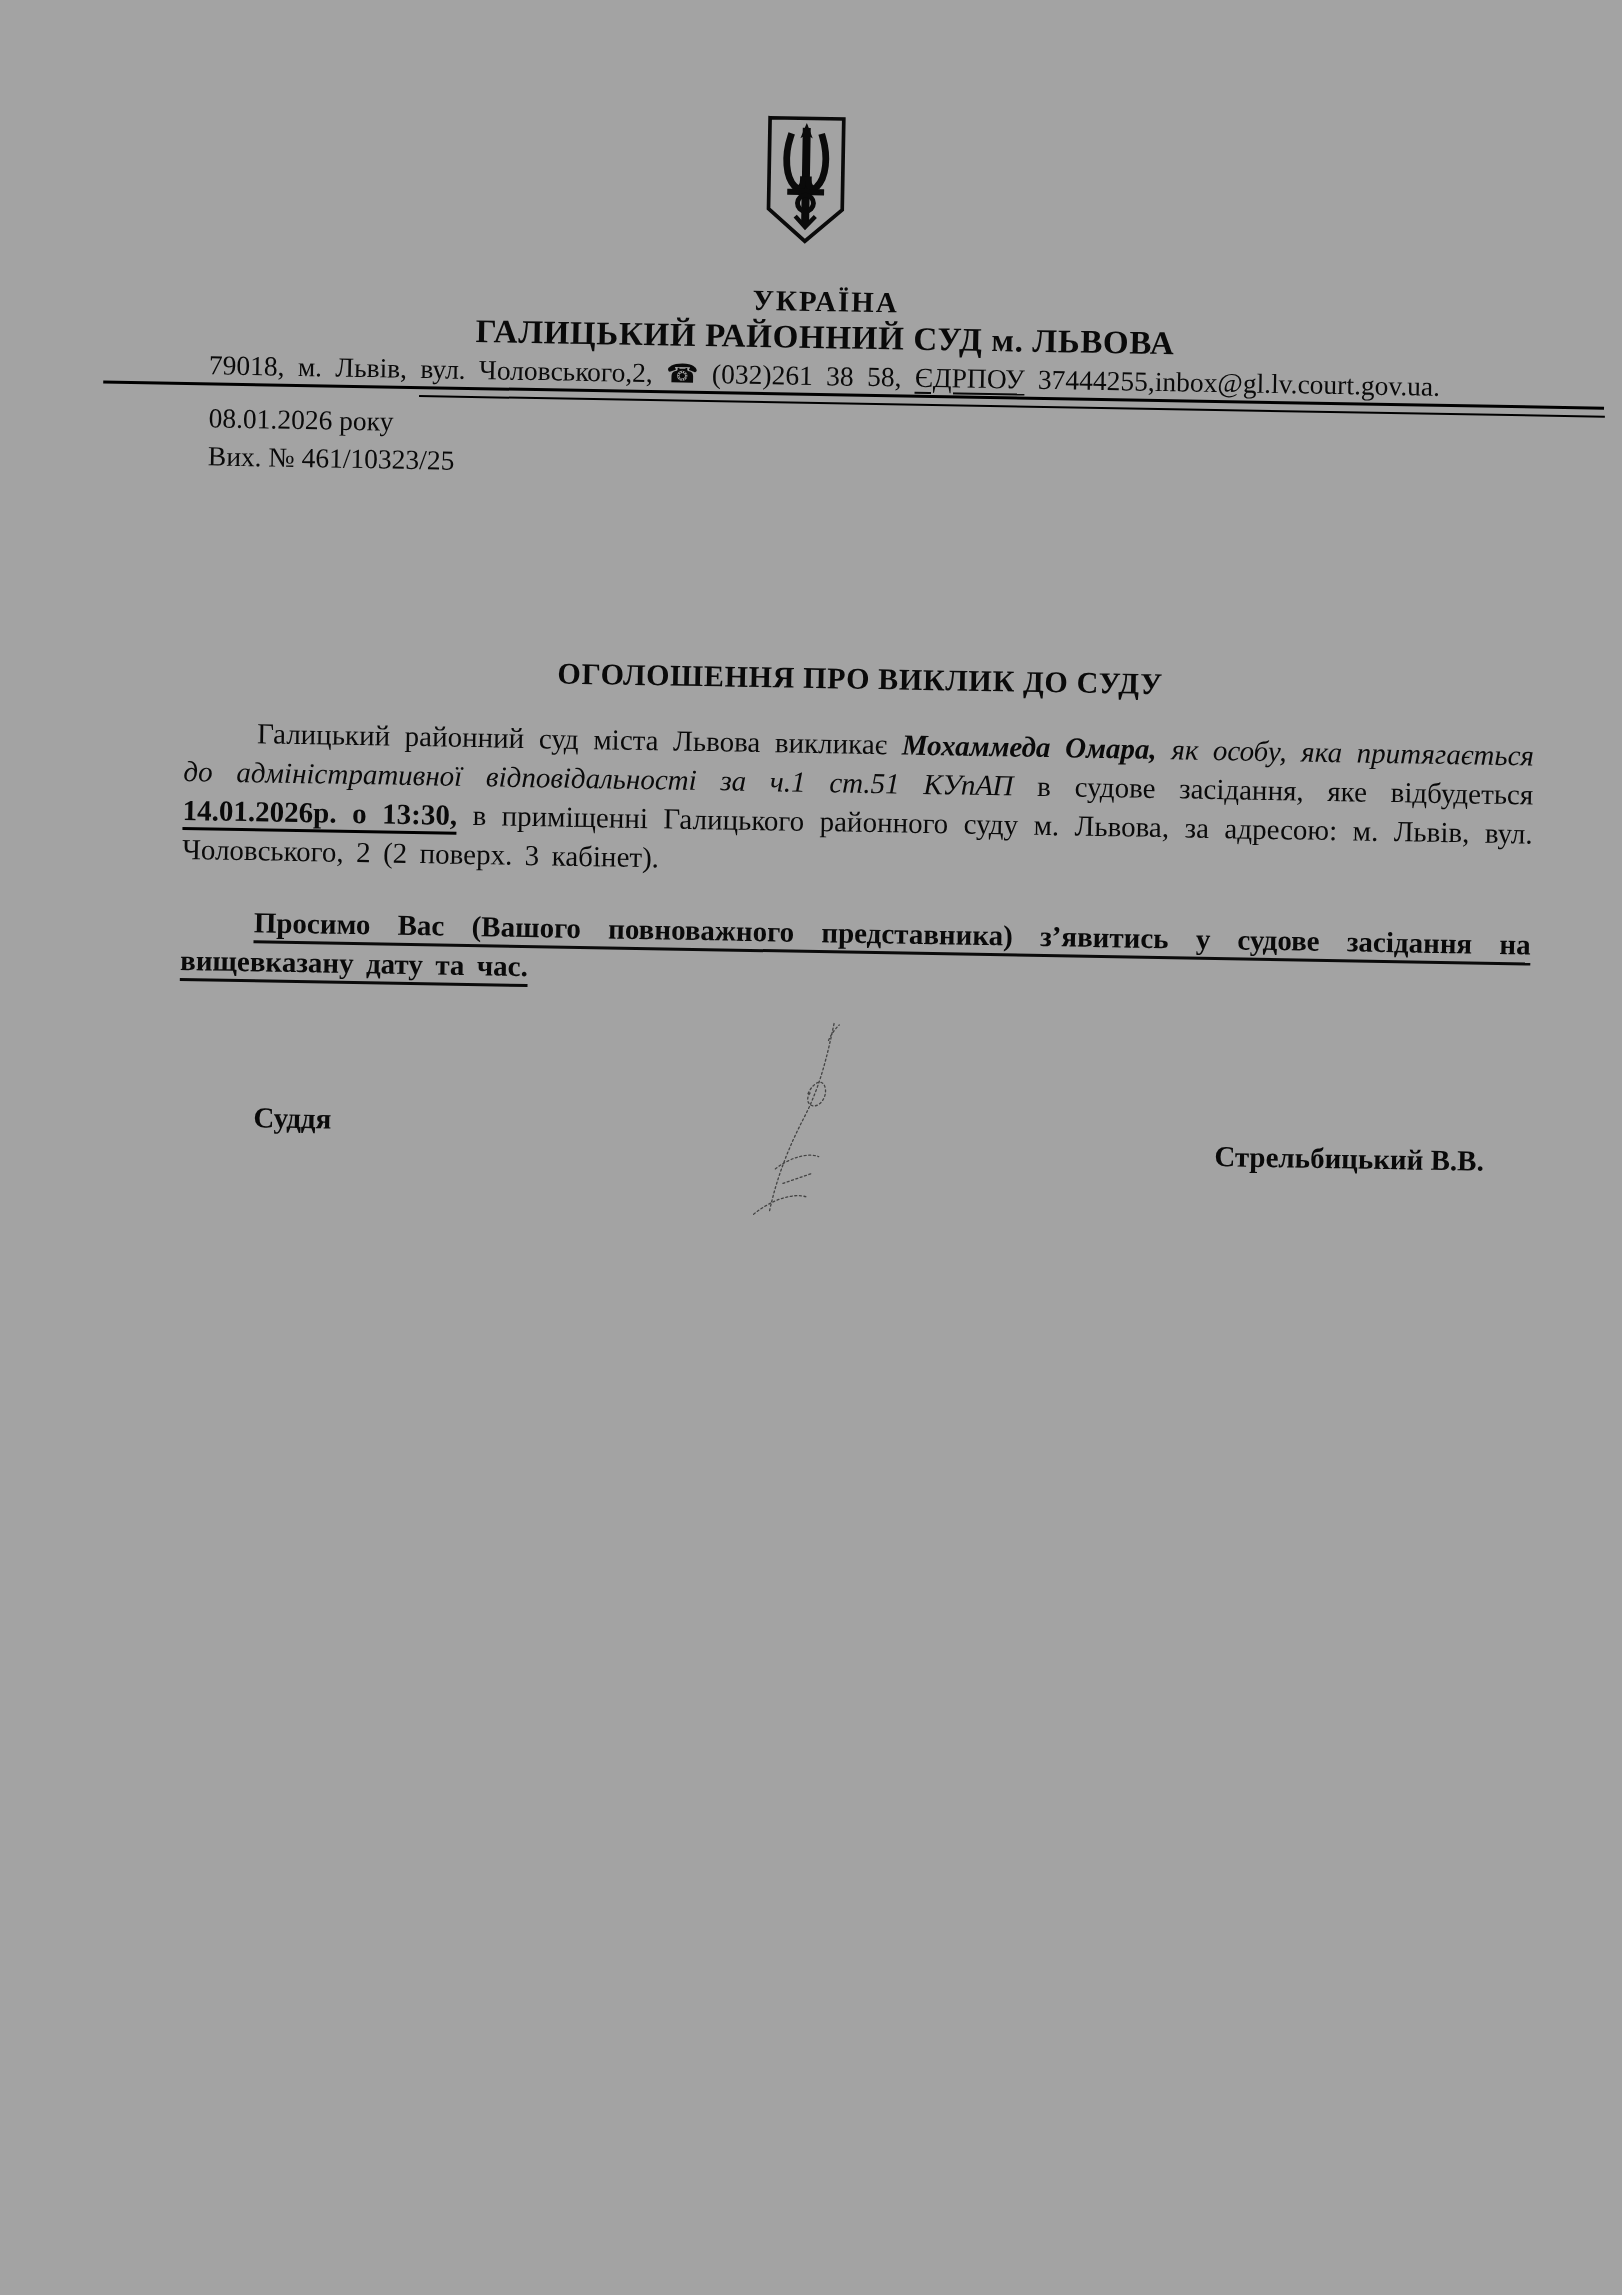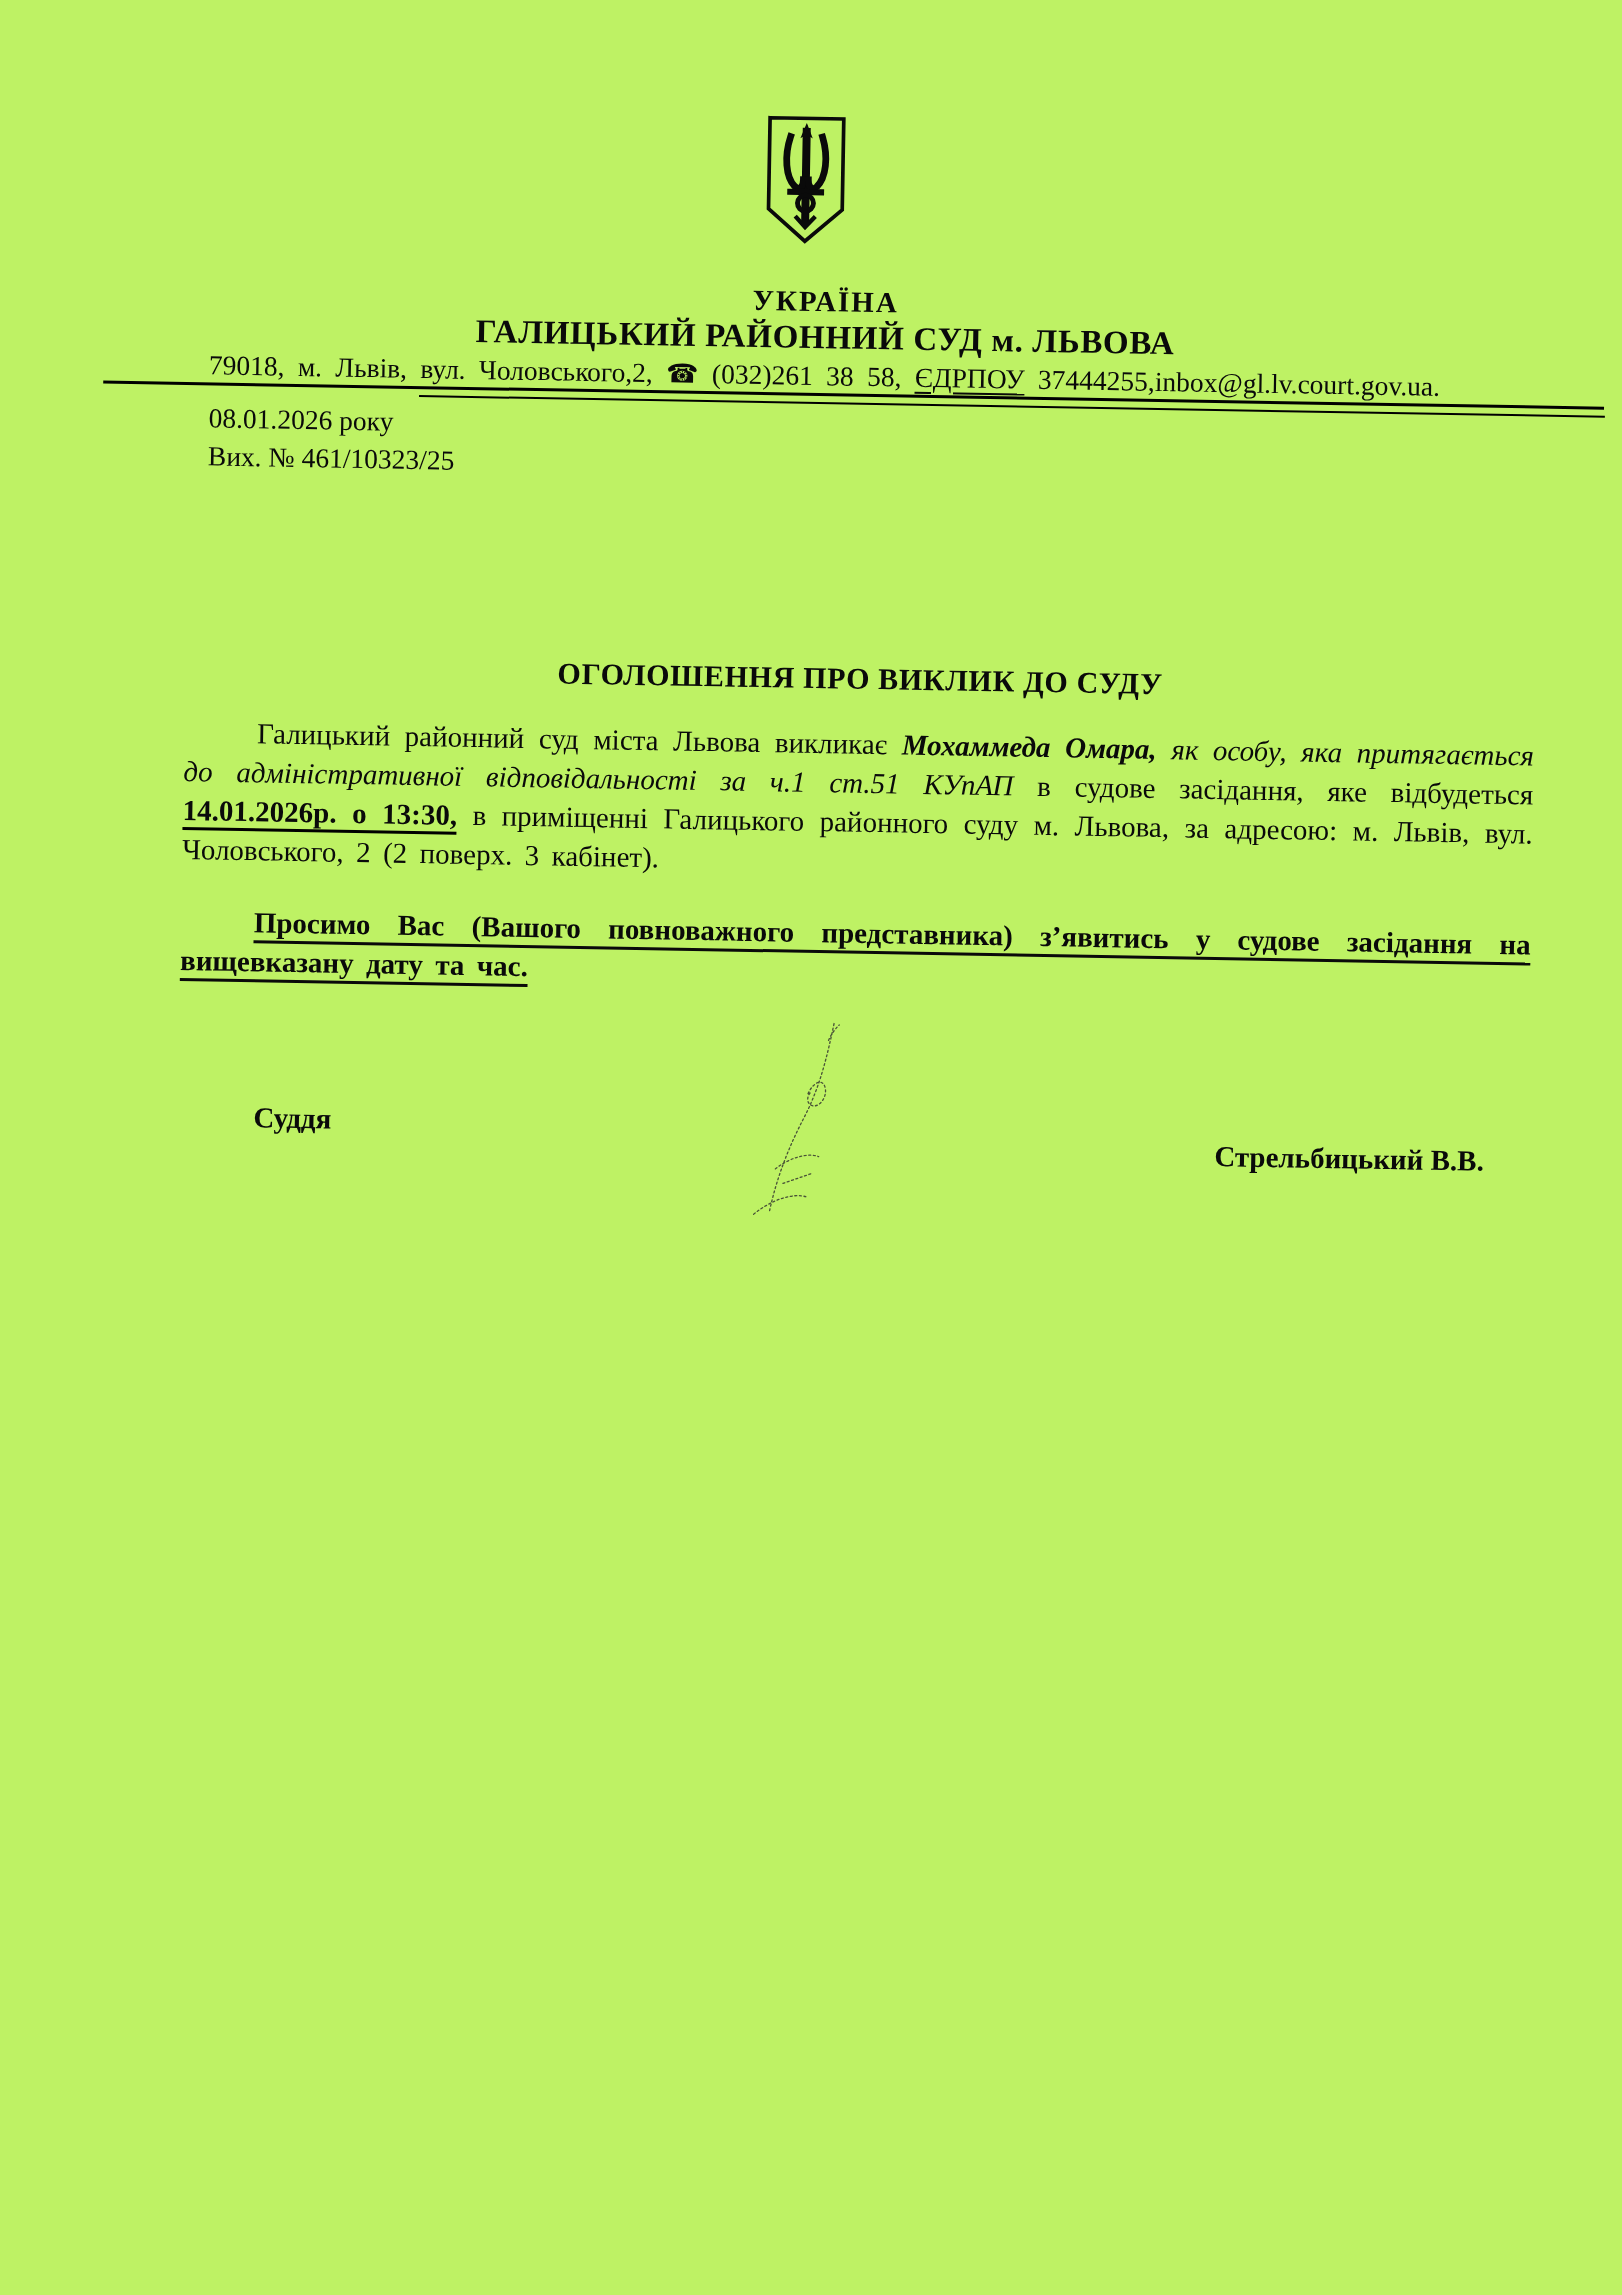--- a/index.html
+++ b/index.html
@@ -1,20 +1,20 @@
 <!DOCTYPE html>
 <html style="font-size:10.5px"><head>
 <meta charset="utf-8">
 <style>
   html, body { margin: 0; padding: 0; background: #ffffff; }
   .page {
     position: relative;
     width: 1622px;
     height: 2295px;
-    background: #bef264;
+    background: #a3a3a3;
     overflow: hidden;
     font-family: "Liberation Serif", serif;
     color: #0a0a0a;
   }
   
   .scan-rot {
     position: absolute;
     inset: 0;
     transform: rotate(1deg);
     transform-origin: 811px 1147px;

